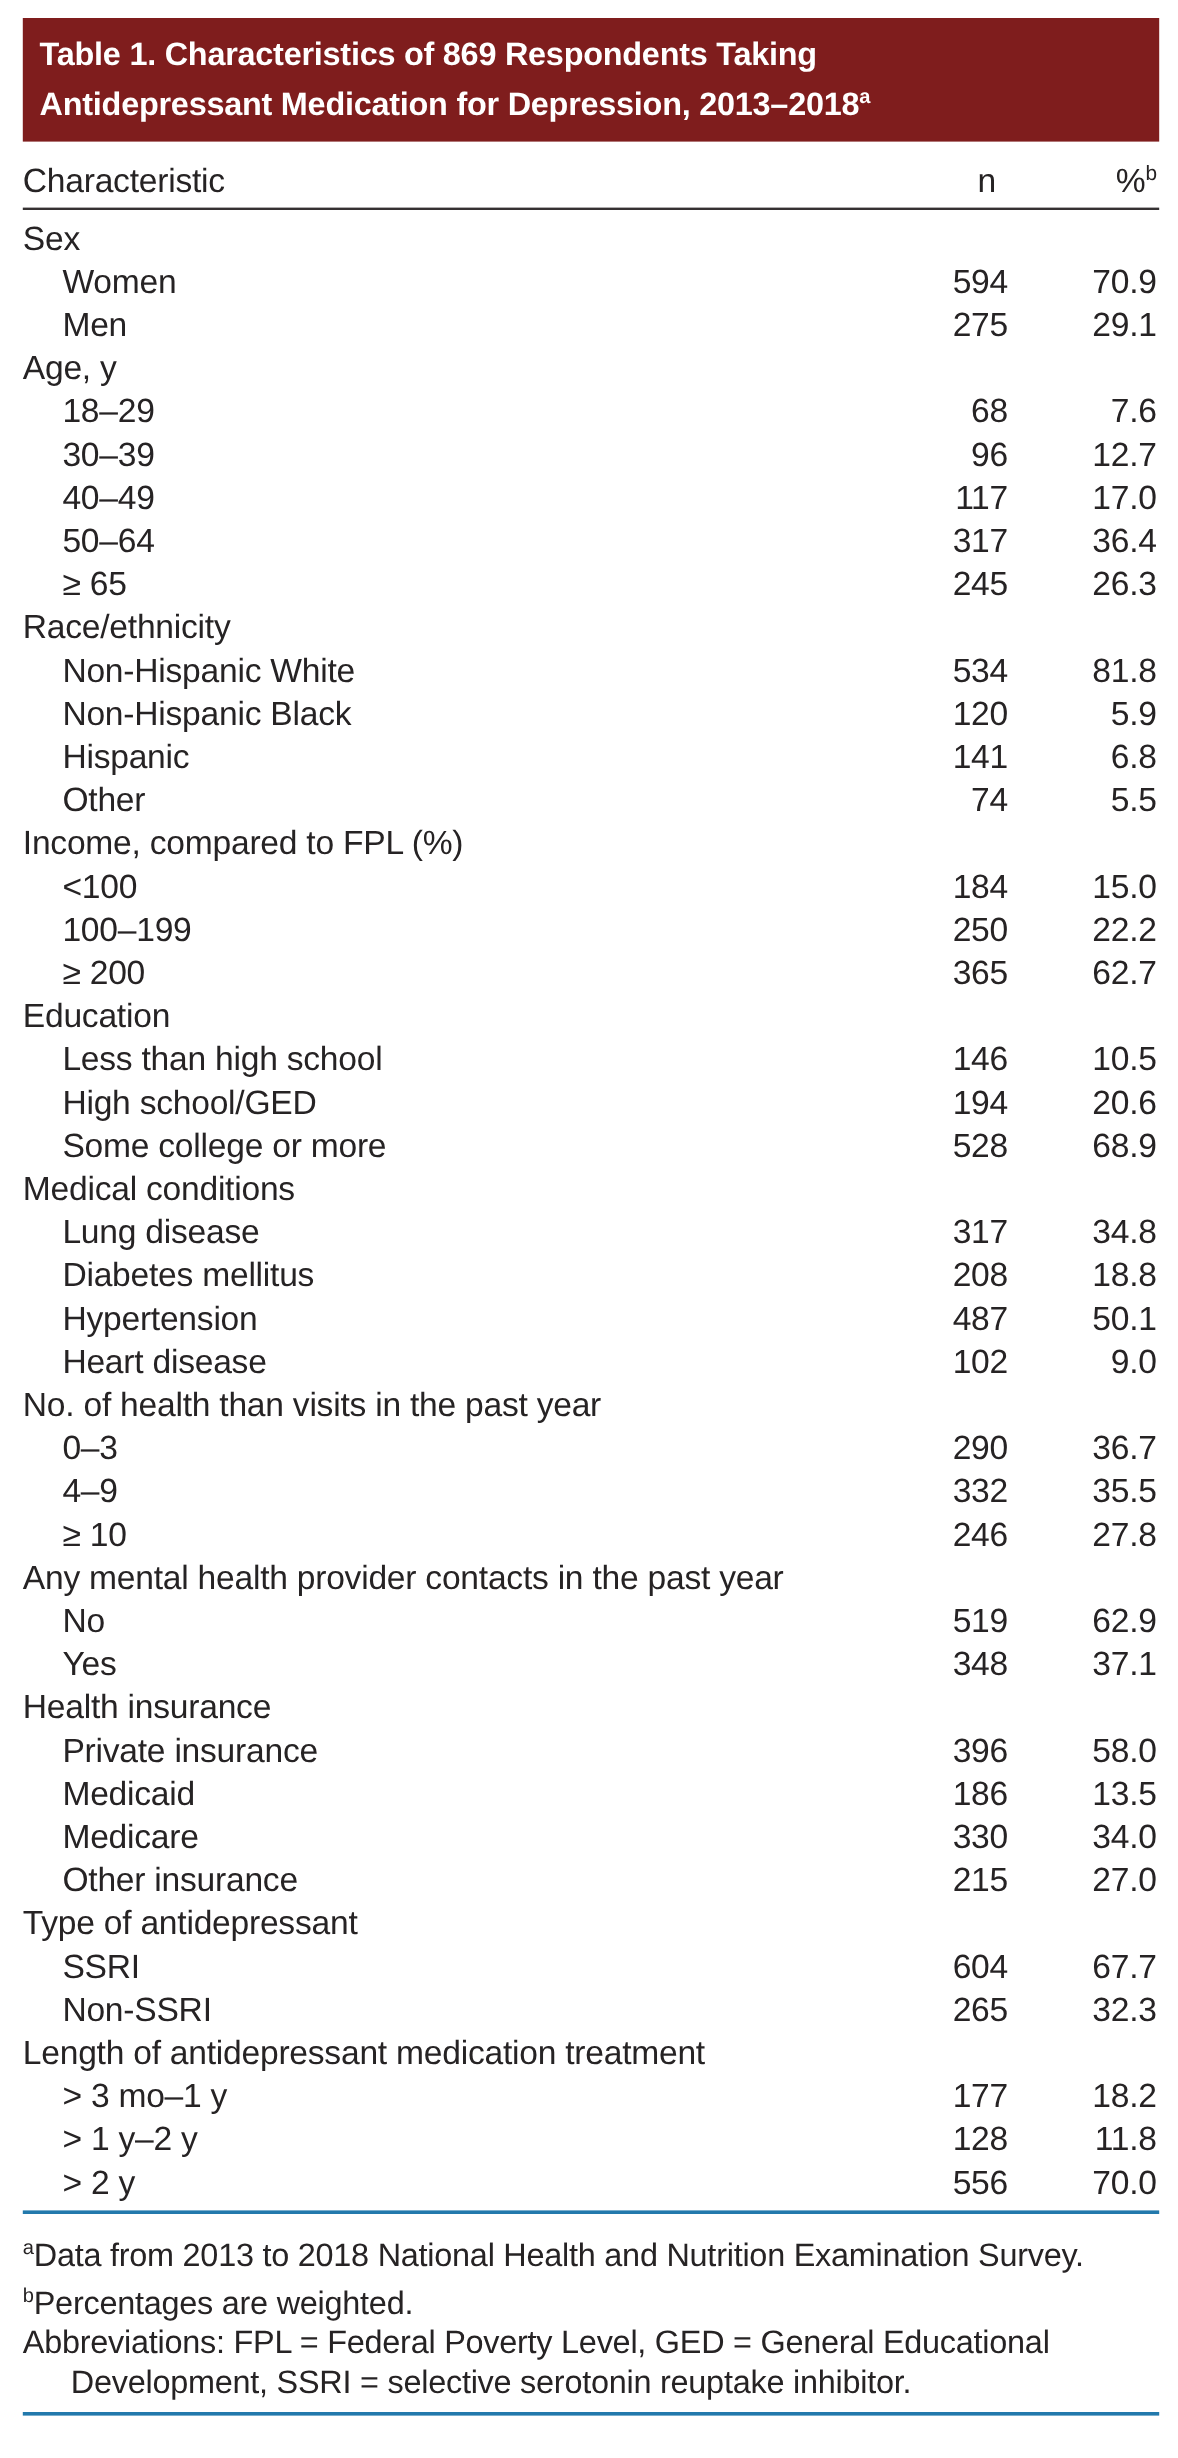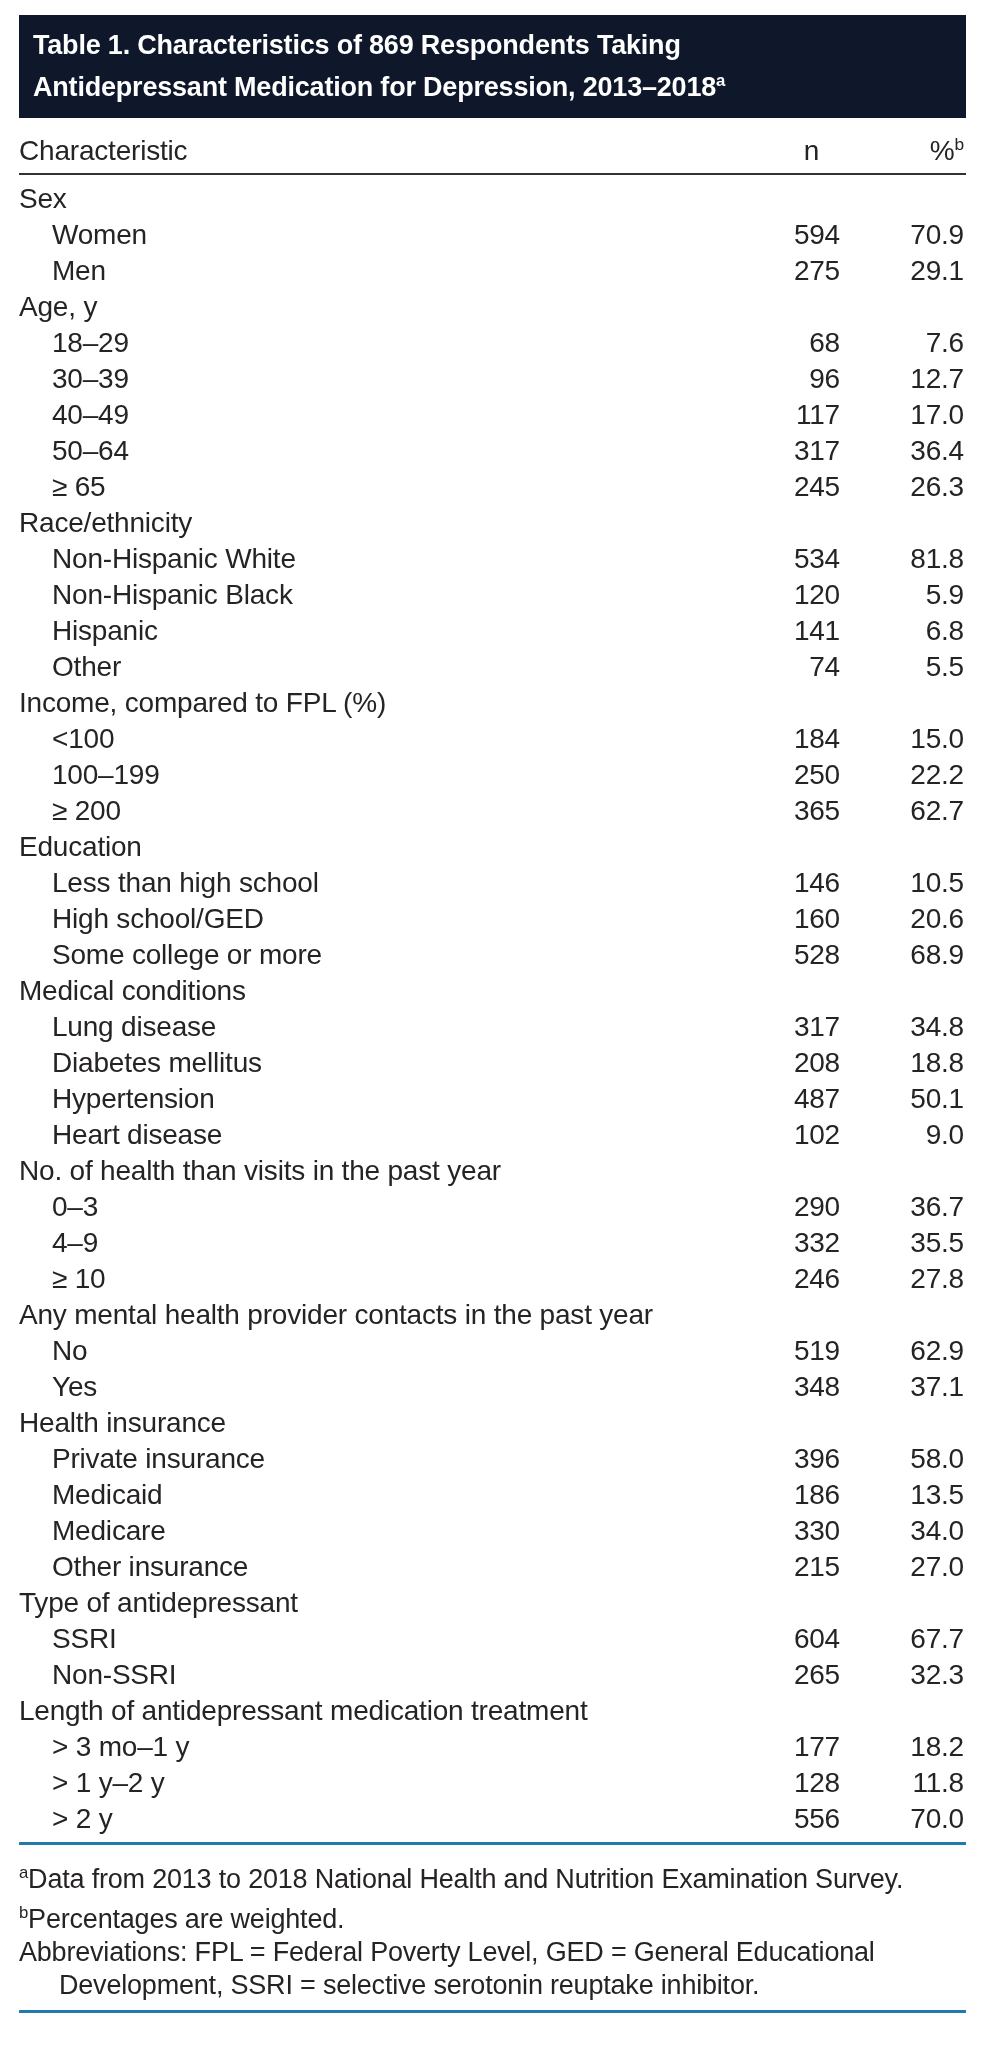--- a/index.html
+++ b/index.html
@@ -13,36 +13,35 @@
     letter-spacing: -0.2px;
     overflow: hidden;
   }
   .content {
     position: absolute;
     left: 19px;
     top: 15px;
     width: 947px;
   }
   .title-bar {
-    background: #0f172a;
+    background: #7f1d1d;
     color: #ffffff;
     font-weight: bold;
     font-size: 27px;
     line-height: 36px;
     padding: 12px 16px 13px 14px;
     letter-spacing: -0.2px;
   }
   .title-bar sup { font-size: 62%; letter-spacing: 0; }
   .col-header {
     display: flex;
     align-items: flex-end;
     font-size: 28px;
     line-height: 32px;
     margin-top: 10px;
-    gap: 11px;
   }
   .col-header .col-char { flex: 1; }
   .col-header .col-n  { width: 122px; text-align: right; padding-right: 14px; box-sizing: border-box; }
   .col-header .col-pct { width: 122px; text-align: right; padding-right: 2px; box-sizing: border-box; }
   .col-header sup { font-size: 62%; }
   .rule-dark {
     height: 2px;
     background: #353132;
     margin-top: 6px;
   }
@@ -190,21 +189,21 @@
           <span class="cell n"></span>
           <span class="cell pct"></span>
         </div>
         <div class="row sub">
           <span class="label">Less than high school</span>
           <span class="cell n">146</span>
           <span class="cell pct">10.5</span>
         </div>
         <div class="row sub">
           <span class="label">High school/GED</span>
-          <span class="cell n">160</span>
+          <span class="cell n">194</span>
           <span class="cell pct">20.6</span>
         </div>
         <div class="row sub">
           <span class="label">Some college or more</span>
           <span class="cell n">528</span>
           <span class="cell pct">68.9</span>
         </div>
         <div class="row group">
           <span class="label">Medical conditions</span>
           <span class="cell n"></span>

